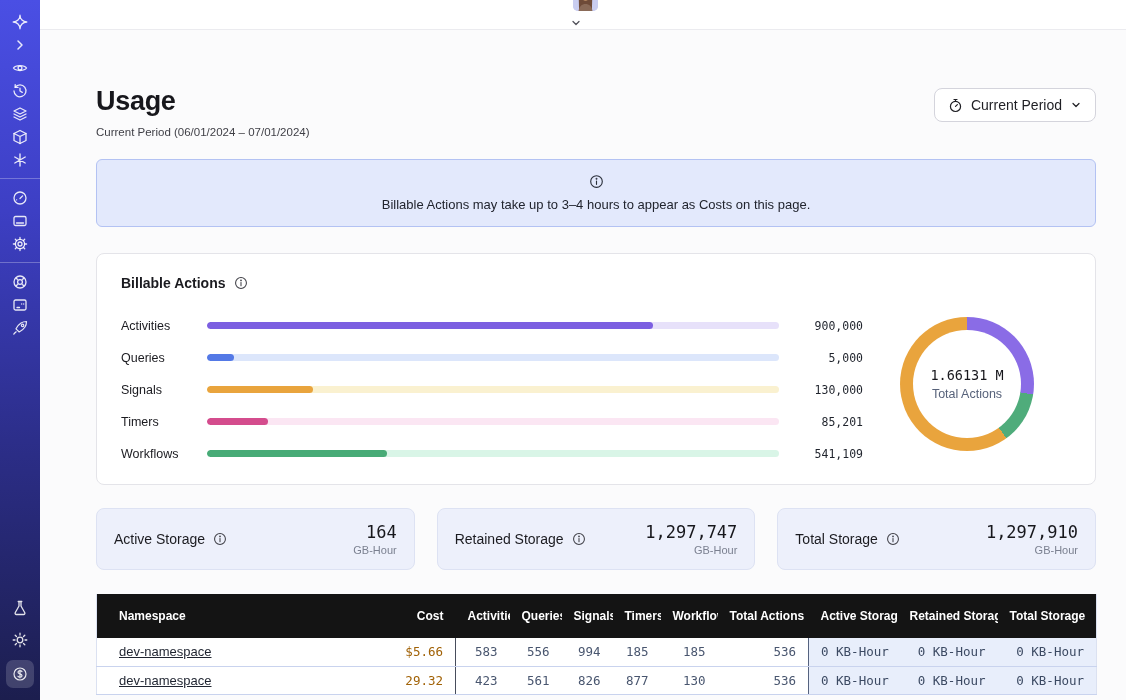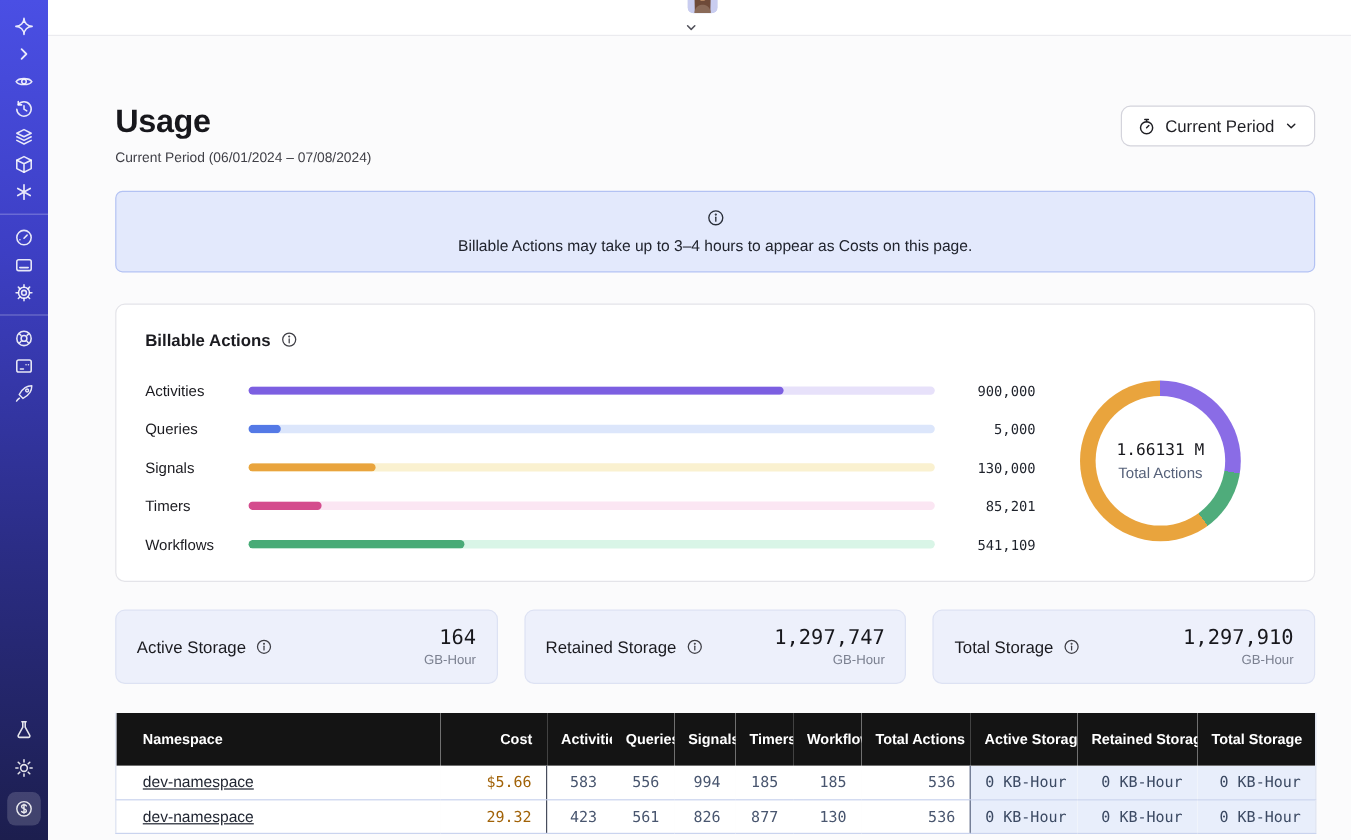--- a/index.html
+++ b/index.html
@@ -228,21 +228,21 @@
         <path d="M4 6l4 4 4-4"></path>
       </svg>
   </span>
 </header>
 
 <main class="main">
 
   <div class="pagehead">
     <div>
       <h1>Usage</h1>
-      <div class="subtitle">Current Period (06/01/2024 – 07/08/2024)</div>
+      <div class="subtitle">Current Period (06/01/2024 – 07/01/2024)</div>
     </div>
     <button class="period-btn">
       <svg width="15" height="15" viewBox="0 0 16 16" fill="none" stroke="#1f1f24" stroke-width="1.3" stroke-linecap="round">
           <circle cx="8" cy="9" r="5.4"></circle>
           <path d="M6.4 1.6h3.2M8 1.6v2M8 9l2-2"></path>
         </svg>
       <span>Current Period</span>
       <svg width="12" height="12" viewBox="0 0 16 16" fill="none" stroke="#1f1f24" stroke-width="1.6" stroke-linecap="round" stroke-linejoin="round">
           <path d="M4 6l4 4 4-4"></path>
         </svg>

